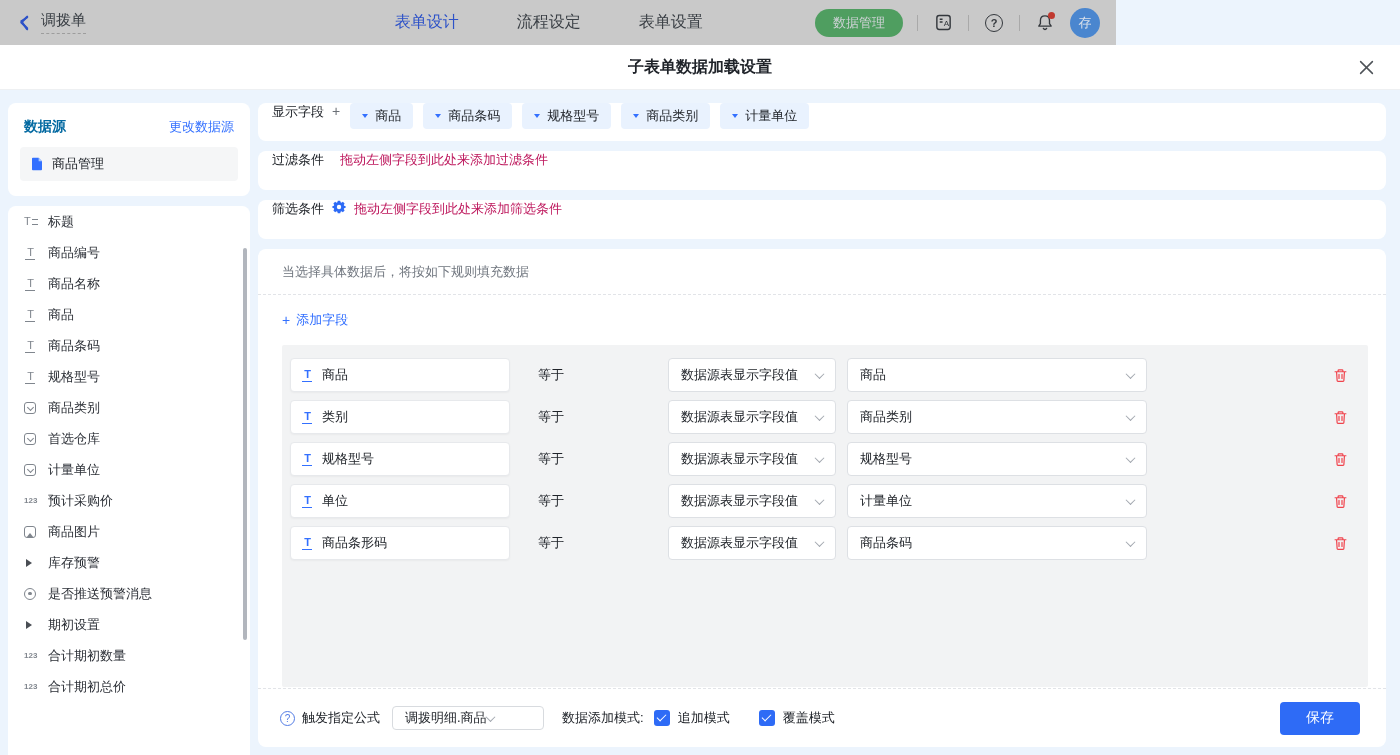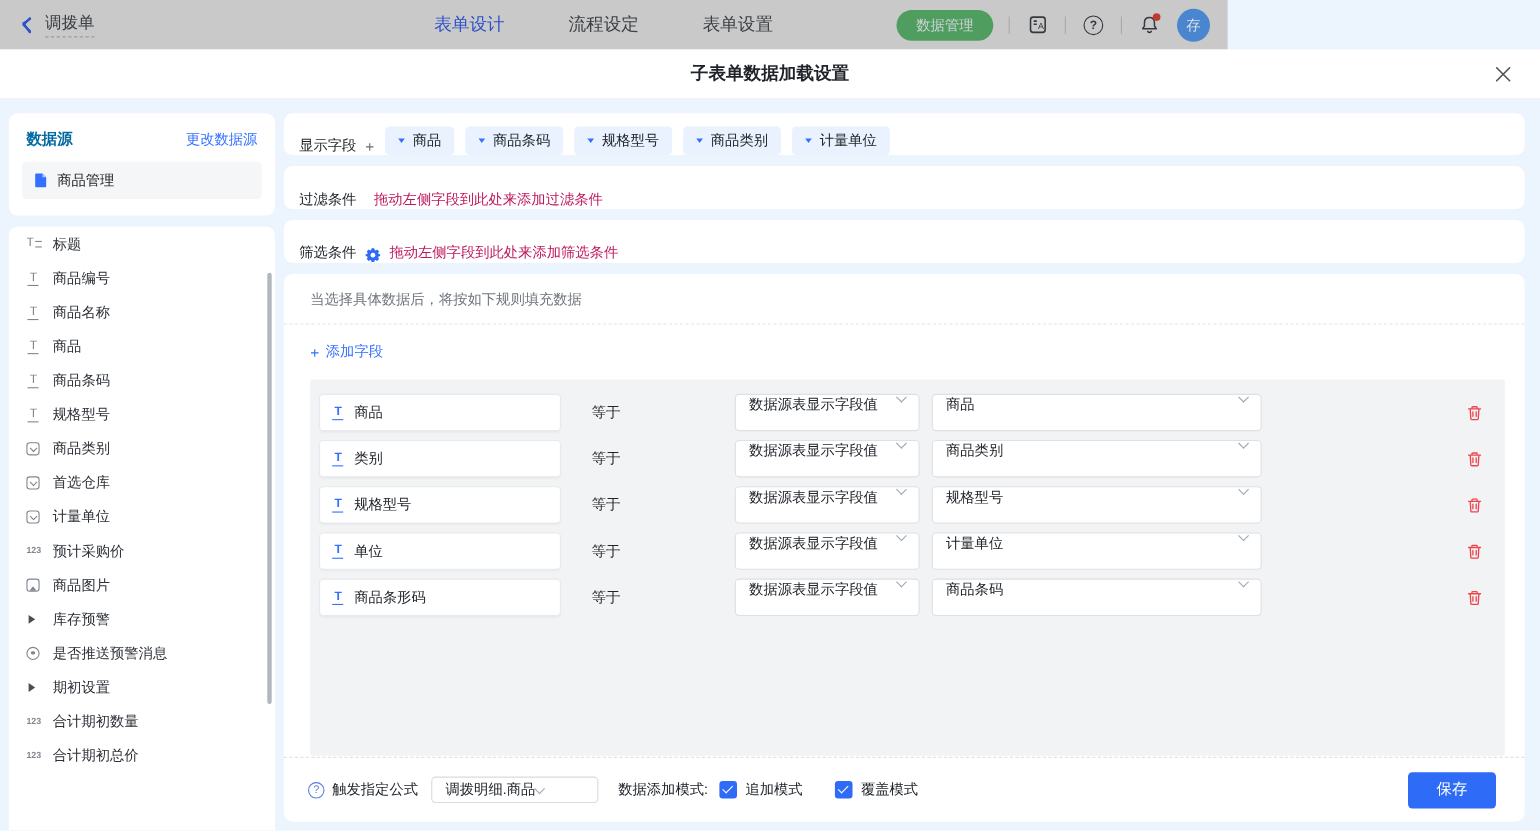--- a/index.html
+++ b/index.html
@@ -65,21 +65,21 @@
   .ic-radio { position:relative; width:12px; height:12px; border:1.2px solid currentColor; border-radius:50%; }
   .ic-radio::after { content:''; position:absolute; left:3px; top:3px; width:3.6px; height:3.6px; border-radius:50%; background:currentColor; }
   .ic-number { font-size:8px; letter-spacing:0; font-weight:700; }
   .ic-image { position:relative; width:12px; height:12px; border:1.2px solid currentColor; border-radius:3px; overflow:hidden; }
   .ic-image::after { content:''; position:absolute; left:1px; bottom:-1px; width:0; height:0;
                      border-left:4px solid transparent; border-right:4px solid transparent; border-bottom:5px solid currentColor; }
   .ic-group { width:0; height:0; border-left:6px solid #4a4e54; border-top:4px solid transparent; border-bottom:4px solid transparent; margin-left:2px; }
 
   
   .mc { position:absolute; left:258px; width:1128px; }
-  .row-card { height:39px; display:flex; align-items:flex-end; padding:0 14px; }
+  .row-card { height:39px; display:flex; align-items:flex-start; padding:0 14px; }
   .card-a { top:13px; height:38px; }
   .card-b { top:61px; }
   .card-c { top:110px; }
   .sec-label { font-weight:400; color:#20242a; margin-right:8px; white-space:nowrap; }
   .plus-sign { color:#6b7077; margin-right:10px; font-size:14px; cursor:pointer; }
   .tag { height:26px; background:#e9f2fe; border-radius:4px; display:flex; align-items:center; gap:7px;
          padding:0 12px; margin-right:10px; cursor:pointer; }
   .tag-caret { width:0; height:0; border-top:4.5px solid #3370ff; border-left:3.8px solid transparent; border-right:3.8px solid transparent; }
   .placeholder { color:#be185d; }
   .gear { display:flex; margin-right:8px; }
@@ -88,21 +88,21 @@
   .rules-hint { height:46px; display:flex; align-items:center; padding:0 24px; color:#6f757e;
                 border-bottom:1px dashed #e2e4e8; }
   .add-field-row { height:50px; display:flex; align-items:center; padding:0 24px; }
   .add-field-link { color:#3370ff; cursor:pointer; display:flex; align-items:center; gap:6px; }
   .rules-panel { margin:0 18px 0 24px; height:342px; background:#f2f3f4; border-radius:2px; padding:13px 0 0 8px; }
   .rule-row { height:34px; margin-bottom:8px; display:flex; align-items:center; }
   .field-box { width:220px; height:34px; background:#fff; border:1px solid #e7e9ec; border-radius:4px;
                box-shadow:0 1px 2px rgba(0,0,0,.04); display:flex; align-items:center; padding:0 10px; gap:8px; }
   .eq-label { margin-left:28px; width:130px; color:#20242a; }
   .dd { height:34px; background:#fff; border:1px solid #dde0e4; border-radius:4px; display:flex;
-        padding:0 12px; cursor:pointer; }
+        align-items:center; padding:0 12px; cursor:pointer; }
   .dd-src { width:168px; }
   .dd-val { width:300px; margin-left:11px; }
   .dd .dd-text { flex:1; white-space:nowrap; overflow:hidden; }
   .chev { width:7px; height:7px; border-right:1.5px solid #a2a7af; border-bottom:1.5px solid #a2a7af;
           transform:rotate(45deg) translate(-1px,-1px); flex:none; }
   .trash-btn { margin-left:auto; margin-right:20px; display:flex; cursor:pointer; }
 
   .rules-footer { margin-top:auto; height:59px; border-top:1px dashed #e2e4e8; display:flex; align-items:center;
                   padding:0 26px 0 22px; }
   .q-circle { width:15px; height:15px; border:1.2px solid #537ce5; border-radius:50%; color:#537ce5; font-size:10px;

